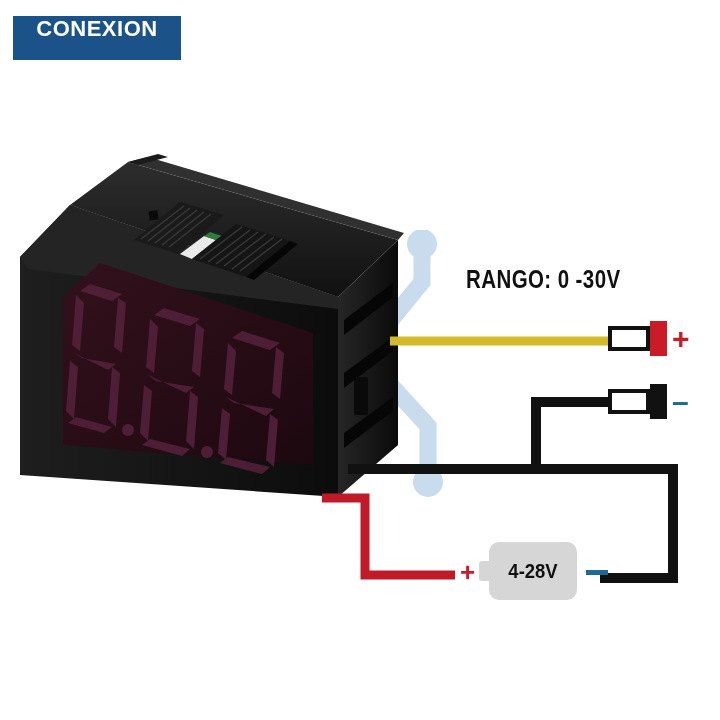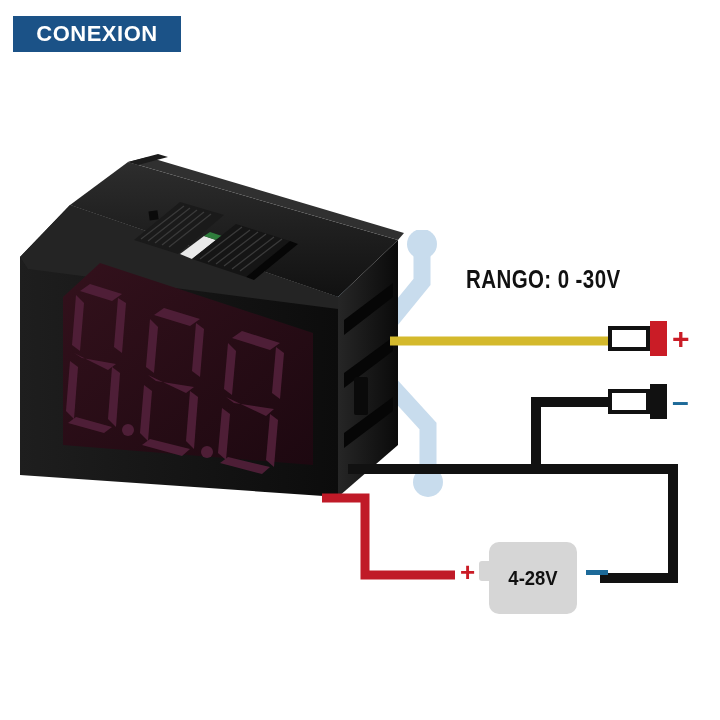--- a/index.html
+++ b/index.html
@@ -17,24 +17,24 @@
     background: #ffffff;
     overflow: hidden;
   }
 
   
   #header-badge {
     position: absolute;
     left: 13px;
     top: 16px;
     width: 168px;
-    height: 36px;
+    height: 44px;
     background: #1b5287;
     display: flex;
-    align-items: center;
+    align-items: flex-start;
     justify-content: center;
     box-sizing: border-box;
   }
   #header-badge .badge-text {
     color: #ffffff;
     font-size: 22px;
     font-weight: bold;
     letter-spacing: 0.5px;
     font-family: "Liberation Sans", sans-serif;
   }
@@ -113,21 +113,21 @@
 
   #terminal-positive { left: 608px; top: 321px; }
   #terminal-negative { left: 608px; top: 384px; }
 
   
   #battery {
     position: absolute;
     left: 489px;
     top: 542px;
     width: 88px;
-    height: 72px;
+    height: 58px;
     background: #d6d6d6;
     border-radius: 10px;
     display: flex;
     align-items: center;
     justify-content: center;
   }
   #battery .battery-label {
     font-size: 21px;
     font-weight: bold;
     color: #111111;

